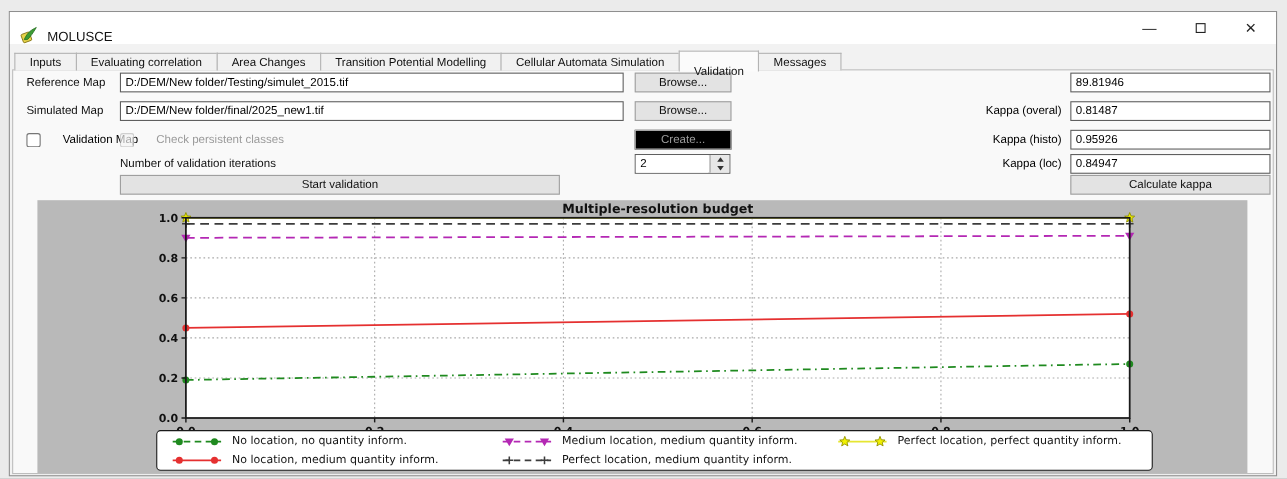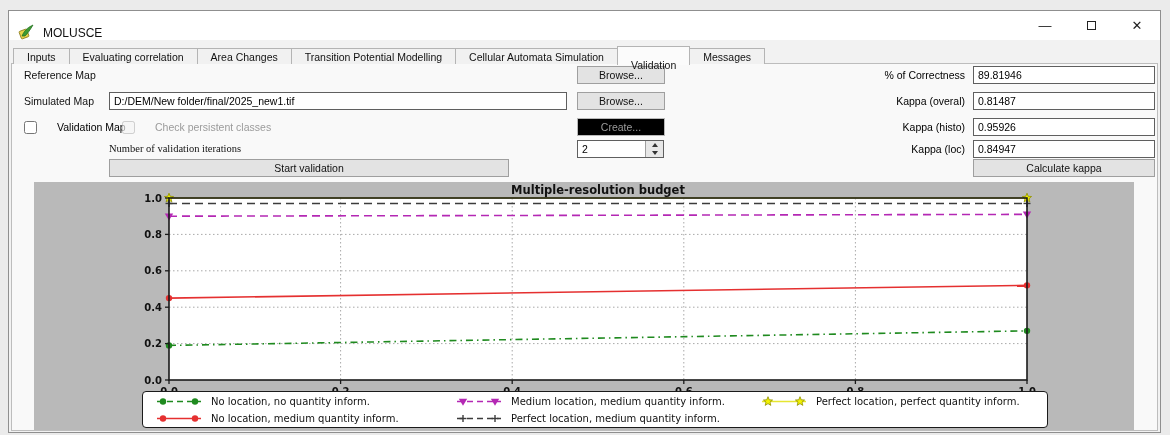--- a/index.html
+++ b/index.html
@@ -117,37 +117,38 @@
       <div class="tab">Area Changes</div>
       <div class="tab">Transition Potential Modelling</div>
       <div class="tab">Cellular Automata Simulation</div>
       <div class="tab active">Validation</div>
       <div class="tab">Messages</div>
     </div>
 
   <div class="pane">
 
     <span class="lbl" style="left:12px; top:2px;">Reference Map</span>
+    <input class="tfield" style="left: 97px; top: 2px; width: 458px;" value="D:/DEM/New folder/Testing/simulet_2015.tif">
     <button class="btn" style="left:565px; top:2px; width:88px;">Browse...</button>
 
     <span class="lbl" style="left:12px; top:28px;">Simulated Map</span>
     <input class="tfield" style="left: 97px; top: 28px; width: 458px;" value="D:/DEM/New folder/final/2025_new1.tif">
     <button class="btn" style="left:565px; top:28px; width:88px;">Browse...</button>
 
     <label class="cb" style="left:12px; top:54px;">
       <input type="checkbox" style="">
       <span>Validation Map</span>
     </label>
-    <label class="cb disabled" style="left:110px; top:54px;">
+    <label class="cb disabled" style="left:97px; top:54px;">
       <input type="checkbox" disabled="" style="">
       <span>Check persistent classes</span>
     </label>
     <button class="btn" disabled="" style="left:565px; top:54px; width:88px;">Create...</button>
 
-    <span class="lbl" style="left:97px; top:76px;font-family:Liberation Serif, serif;">Number of validation iterations</span>
+    <span class="lbl" style="left:97px; top:76px;">Number of validation iterations</span>
     <div class="spin" style="left:565px; top:76px;">
       <input value="2" style="">
       <div class="spinbtns">
         <div class="spinup">
             <span class="tri-up"></span>
           </div>
         <div class="spindn">
             <span class="tri-dn"></span>
           </div>
       </div>
@@ -252,21 +253,20 @@
               <polyline points="2,6.5 46,6.5" fill="none" stroke="#e6e632" stroke-width="1.5"></polyline>
               <path d="M8.00,1.70L9.23,4.80L12.57,5.02L10.00,7.15L10.82,10.38L8.00,8.60L5.18,10.38L6.00,7.15L3.43,5.02L6.77,4.80Z" fill="#f2f200" stroke="#8f8f00" stroke-width="0.8"></path>
               <path d="M40.00,1.70L41.23,4.80L44.57,5.02L42.00,7.15L42.82,10.38L40.00,8.60L37.18,10.38L38.00,7.15L35.43,5.02L38.77,4.80Z" fill="#f2f200" stroke="#8f8f00" stroke-width="0.8"></path>
             </svg>
             <span class="lg-label">Perfect location, perfect quantity inform.</span>
           </div>
         </div>
     </div>
 
   <div class="mrow" style="top: 2px;">
-        <span class="mlabel">% of Correctness</span>
         <input class="field mfield" value="89.81946" style="">
       </div>
       <div class="mrow" style="top: 28px;">
         <span class="mlabel">Kappa (overal)</span>
         <input class="field mfield" value="0.81487" style="">
       </div>
       <div class="mrow" style="top: 54px;">
         <span class="mlabel">Kappa (histo)</span>
         <input class="field mfield" value="0.95926" style="">
       </div>

